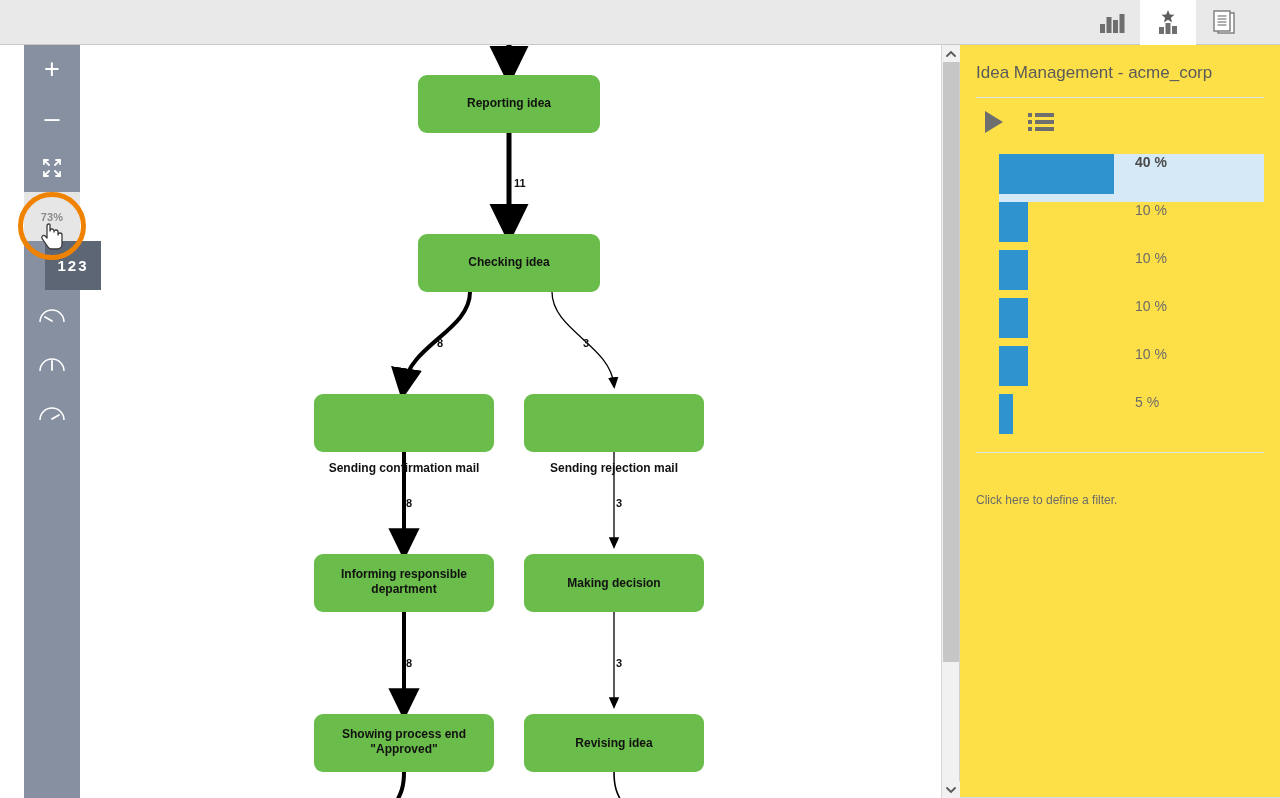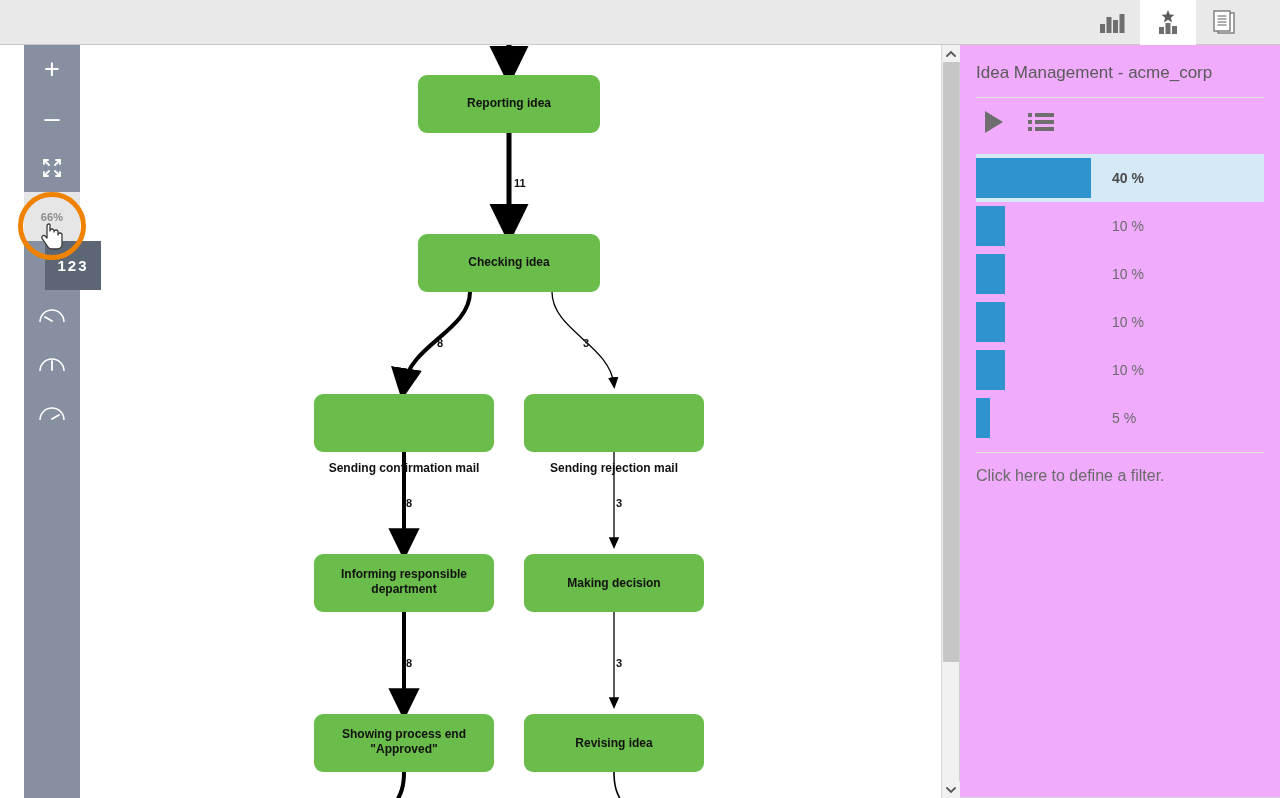--- a/index.html
+++ b/index.html
@@ -117,62 +117,63 @@
   .vs-thumb {
     position: absolute; left: 1px; top: 17px;
     width: 16px; height: 600px;
     background: #c6c6c6; cursor: pointer;
   }
 
   
   .rpanel {
     position: absolute; left: 960px; top: 45px;
     width: 320px; height: 753px;
-    background: #f0abfc;
+    background: #fde047;
     padding: 0 16px;
   }
   .rp-title {
     margin: 18px 0 0 0;
     font-size: 17px; color: #5a5a5a; font-weight: normal;
     white-space: nowrap;
   }
   .rp-divider {
     margin-top: 14px;
     border-top: 1px solid #e2e2e2;
   }
   .rp-actions {
     display: flex; align-items: center; gap: 22px;
     height: 48px; padding-left: 6px;
   }
   .rp-action { cursor: pointer; display: flex; align-items: center; }
 
   .variant-list { margin-top: 8px; }
   .variant-row {
     height: 48px;
-    display: flex; align-items: center;
+    display: flex; align-items: flex-start;
     cursor: pointer;
+    margin-left: 23px;
   }
   .variant-row.selected { background: #d5e9f6; }
   .vbar-cell { width: 128px; display: flex; align-items: center; }
   .vbar {
     height: 40px; background: #2e93ce;
   }
   .vpct {
     font-size: 14px; color: #6b6b6b;
     margin-left: 8px;
   }
   .variant-row.selected .vpct { font-weight: bold; color: #4a4a4a; }
 
   .rp-divider2 {
     margin-top: 10px;
     border-top: 1px solid #e2e2e2;
   }
   .filter-hint {
-    margin-top: 14px;
-    font-size: 16px; color: #6b6b6b;
+    margin-top: 40px;
+    font-size: 12px; color: #6b6b6b;
     cursor: pointer;
   }
 
   .rp-footer {
     position: absolute; left: 16px; bottom: 10px;
     width: 288px;
     display: flex; gap: 14px;
   }
   .stat-btn {
     position: relative;
@@ -348,21 +349,21 @@
             <path d="M15,3 L19,3 L19,7"></path>
           <path d="M19,15 L19,19 L15,19"></path>
             <path d="M7,19 L3,19 L3,15"></path>
           <path d="M3,3 L8,8"></path>
             <path d="M19,3 L14,8"></path>
           <path d="M19,19 L14,14"></path>
             <path d="M3,19 L8,14"></path>
         </g>
       </svg>
     </div>
-    <div class="lt-btn zoomlevel">66%</div>
+    <div class="lt-btn zoomlevel">73%</div>
     <div class="lt-btn numeric">123</div>
 
     <div class="lt-btn">
       <svg width="30" height="22" viewBox="0 0 30 22">
         <path d="M3,18 A12,12 0 0 1 27,18" stroke="#ffffff" stroke-width="1.6" fill="none"></path>
         <path d="M15,17 L8,13" stroke="#ffffff" stroke-width="1.8" stroke-linecap="round"></path>
       </svg>
     </div>
     <div class="lt-btn">
       <svg width="30" height="22" viewBox="0 0 30 22">

